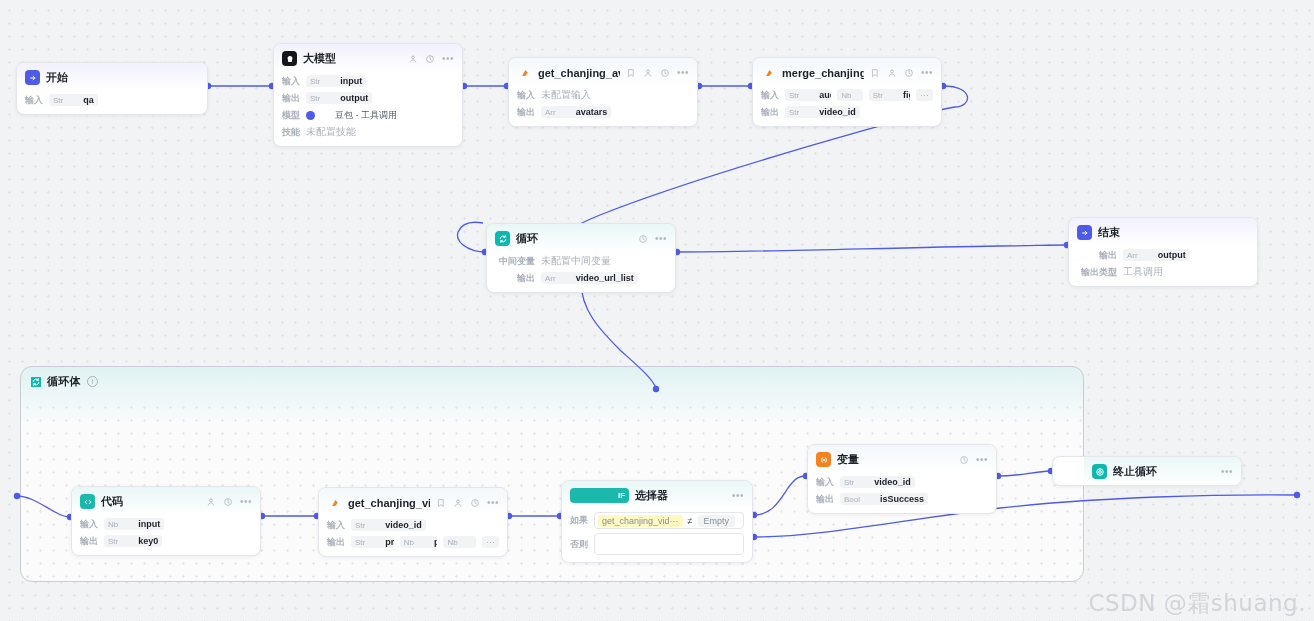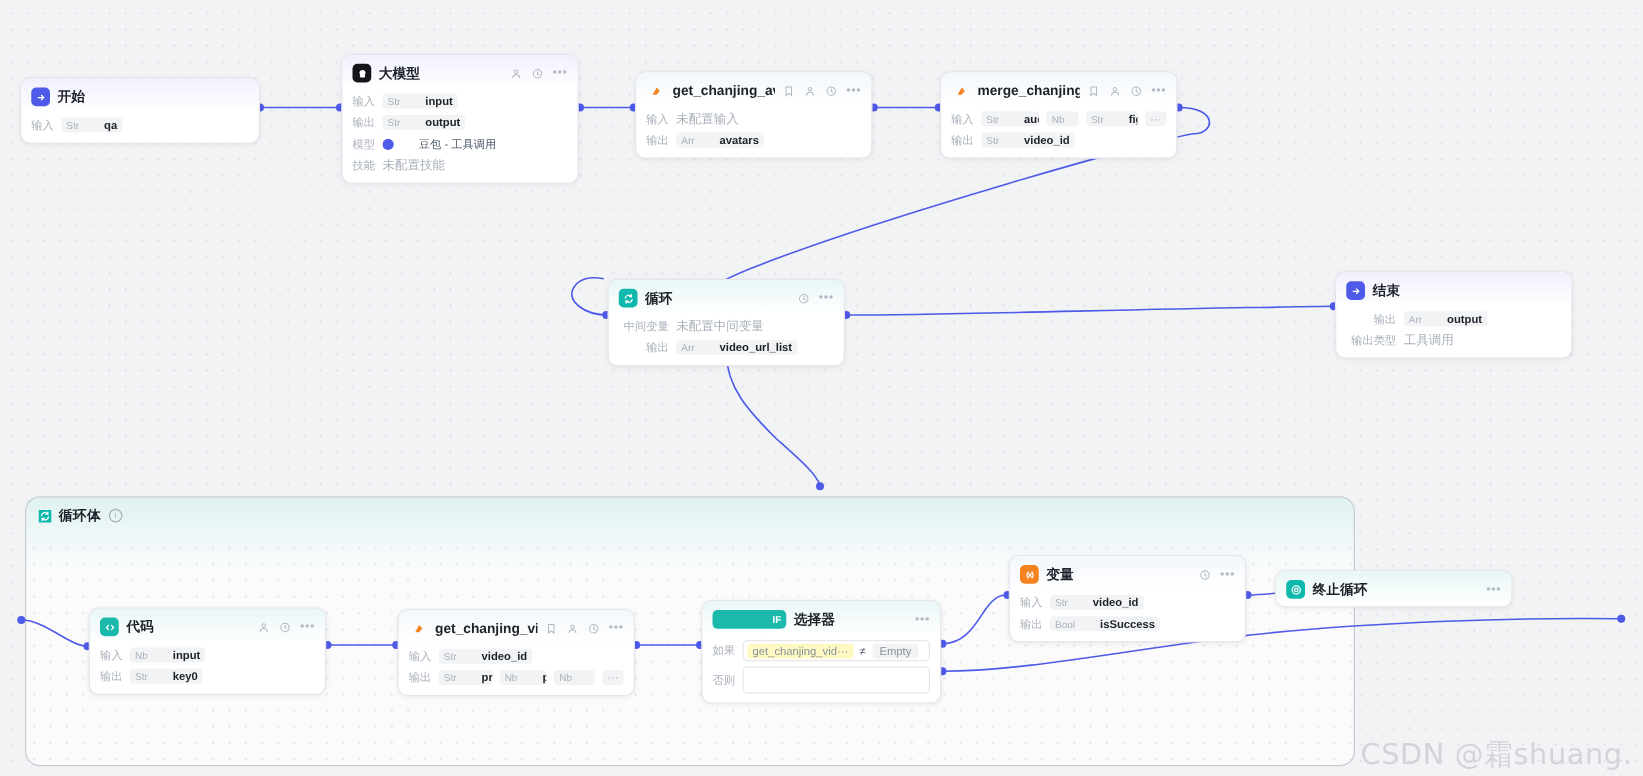--- a/index.html
+++ b/index.html
@@ -125,20 +125,21 @@
     align-items: center;
     gap: 6px;
     margin-top: 3px;
     min-height: 14px;
   }
   .row-label {
     font-size: 9px;
     color: #a9b0bb;
     flex: 0 0 auto;
     white-space: nowrap;
+    font-weight: bold;
   }
   .row-label.w2 { width: 18px; text-align: right; }
   .row-label.w4 { width: 40px; text-align: right; }
   .pill {
     display: inline-flex;
     align-items: center;
     gap: 20px;
     background: #f2f3f5;
     border-radius: 3px;
     padding: 1px 4px;
@@ -230,21 +231,21 @@
     letter-spacing: .5px;
     white-space: nowrap;
     font-family: "DejaVu Sans", sans-serif;
   }
 </style>
 </head>
 <body>
 
 <div id="canvas">
 
-  <div class="loop-body" id="loop-body" style="left: 20px; top: 397px; width: 1064px; height: 216px;">
+  <div class="loop-body" id="loop-body" style="left: 20px; top: 366px; width: 1064px; height: 216px;">
     <div class="loop-body-inner-dots"></div>
     <div class="loop-body-header">
       <span class="ico teal">
         <svg class="mini-ico" viewBox="0 0 16 16" fill="none" stroke="#ffffff" stroke-width="1.6" stroke-linecap="round">
           <path d="M3.5 7.2a4.5 4.5 0 0 1 8-2.2"></path>
           <path d="M12.5 8.8a4.5 4.5 0 0 1-8 2.2"></path>
           <path d="M11.6 2.6v2.6H9"></path>
           <path d="M4.4 13.4v-2.6H7"></path>
         </svg>
       </span>
@@ -636,21 +637,21 @@
           </div>
           <div class="row">
             <span class="row-label w2">输出</span>
             <span class="pill">
               <span class="ty">Bool</span>
               <span>isSuccess</span>
             </span>
           </div>
         </div>
       </div>
-      <div class="node tealhdr" style="left: 1020px; top: 456px; width: 190px; min-height: 30px;">
+      <div class="node tealhdr" style="left: 1052px; top: 456px; width: 190px; min-height: 30px; padding-left: 31px;">
         <div class="hdr">
           <span class="ico" style="background: rgb(15, 184, 173);">
             <svg class="mini-ico" viewBox="0 0 16 16" fill="none" stroke="#ffffff" stroke-width="1.6" stroke-linecap="round">
               <path d="M8 2.8a5.2 5.2 0 1 1 0 10.4A5.2 5.2 0 0 1 8 2.8M8 5.8a2.2 2.2 0 1 1 0 4.4 2.2 2.2 0 0 1 0-4.4"></path>
             </svg>
           </span>
           <span class="title">终止循环</span>
           <span class="hdr-icons">
             <span class="dots-ico">•••</span>
           </span>

